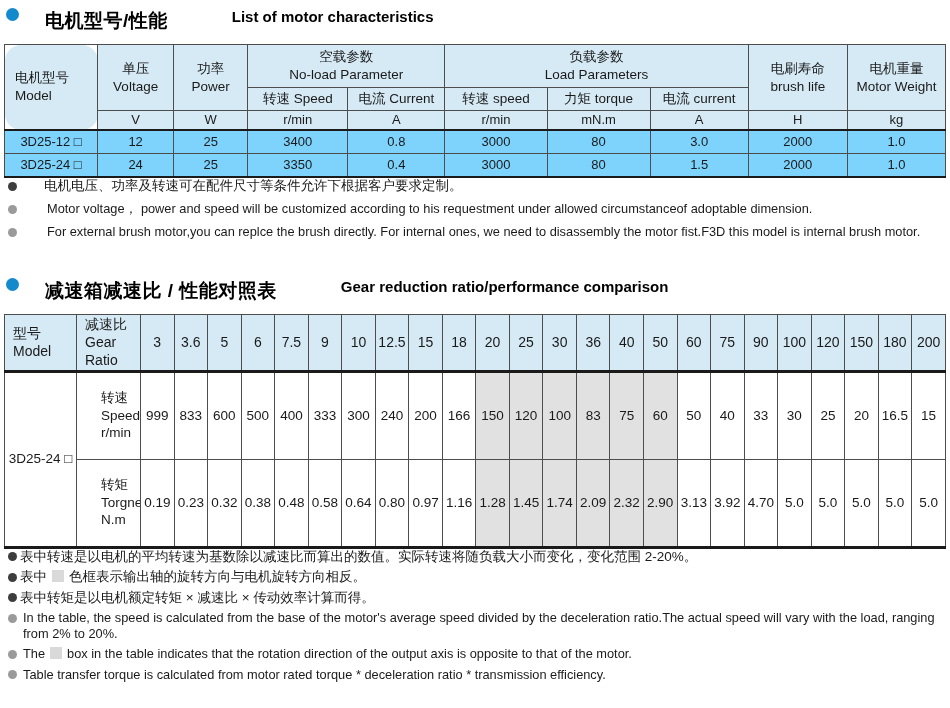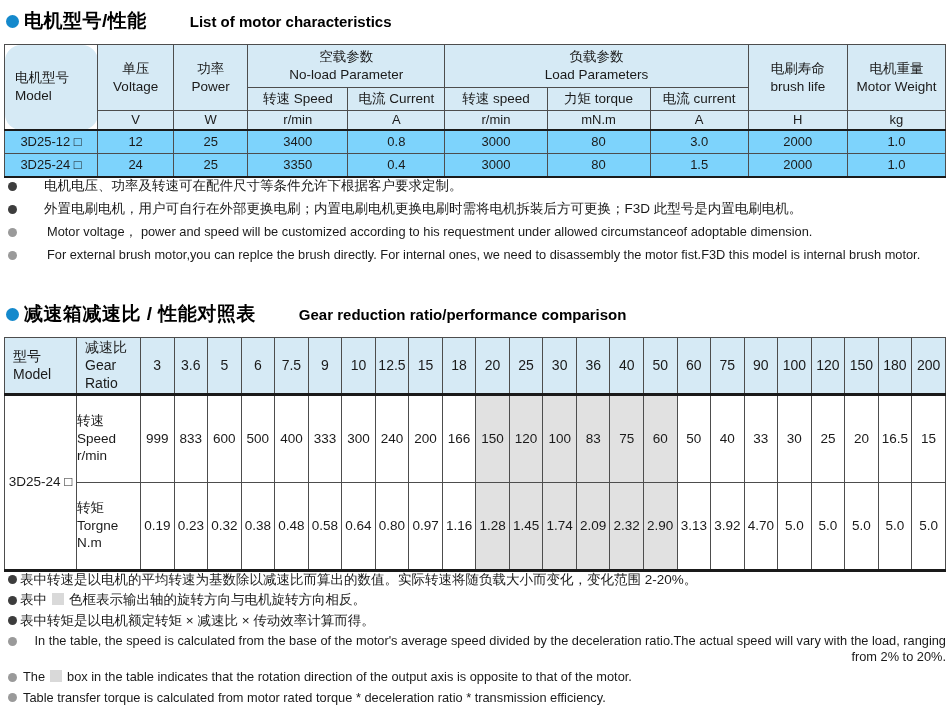--- a/index.html
+++ b/index.html
@@ -4,21 +4,21 @@
 <style>
   html,body{margin:0;padding:0;}
   body{
     width:950px;height:708px;overflow:hidden;background:#ffffff;
     font-family:"Liberation Sans","DejaVu Sans",sans-serif;color:#1a1a1a;
     -webkit-font-smoothing:antialiased;
   }
   .sheet{padding:8px 4px 0 4px;}
 
   
-  .heading{display:flex;align-items:center;margin:0 0 10px 2px;height:26px;}
+  .heading{display:flex;margin:0 0 10px 2px;height:26px;gap:21px;}
   .dot{width:13px;height:13px;border-radius:50%;background:var(--accent_blue);margin-right:5px;flex:0 0 auto;}
   .h-zh{font-size:19px;font-weight:bold;color:#000;letter-spacing:0.5px;}
   .h-en{font-size:15px;font-weight:bold;color:#000;margin-left:22px;padding-left:21px;}
 
   
   table{border-collapse:collapse;table-layout:fixed;width:942px;}
   th,td{border:1px solid var(--border_dark);font-weight:normal;padding:0 2px;
         text-align:center;vertical-align:middle;font-size:13.5px;line-height:1.3;
         overflow:hidden;}
   thead th{background:var(--table_header_bg);}
@@ -29,31 +29,31 @@
   .t1 .units th{height:18px;border-bottom:2px solid var(--border_thick);font-size:13px;}
   .t1 th.span-bottom{border-bottom:2px solid var(--border_thick);border-radius:16px;}
   .t1 tbody td{height:22px;background:#7dd3fc;font-size:13px;}
   .t1 tbody tr.last td{border-bottom:2px solid var(--border_thick);}
   .t1 th.left-h{text-align:left;padding-left:10px;}
 
   
   .t2 thead th{height:46px;border-bottom:3px solid var(--border_thick);font-size:14px;}
   .t2 thead th.left-h{text-align:left;padding-left:8px;}
   .t2 tbody td{height:86px;background:#fff;}
-  .t2 tbody td.rowlabel{text-align:left;padding-left:0;font-size:13.5px;}
+  .t2 tbody td.rowlabel{text-align:left;padding-left:24px;font-size:13.5px;}
   .t2 tbody td.rev{background:var(--gray_cell);}
   .t2 tbody tr.last td{border-bottom:3px solid var(--border_thick);}
   .t2 td.model-cell{border-bottom:3px solid var(--border_thick);font-size:13.5px;padding:0;}
 
   
   ul.notes{list-style:none;margin:0;padding:0 0 0 4px;}
   ul.notes li{display:flex;align-items:flex-start;}
   .notes1{margin-top:13px;}
   .notes1 li{margin-bottom:7px;font-size:13.5px;line-height:16px;gap:24px;}
-  .notes2{margin-top:19px;text-align:right;}
+  .notes2{margin-top:19px;}
   .notes2 li{margin-bottom:5px;font-size:13.5px;line-height:15.5px;}
   .nb{width:9px;height:9px;border-radius:50%;flex:0 0 auto;margin:3.5px 3px 0 0;}
   .nb-zh{background:var(--note_bullet_zh);}
   .nb-en{background:var(--note_bullet_en);margin-right:6px;}
   li.en{font-size:12.8px;}
   .gray-box{display:inline-block;width:12px;height:12px;background:var(--gray_box);
             vertical-align:-1px;margin:0 5px;}
 </style>
 </head>
 <body>
@@ -154,24 +154,20 @@
         <td>2000</td>
         <td>1.0</td>
       </tr>
     </tbody>
   </table>
 
   <ul class="notes notes1">
     <li class="zh">
       <span class="nb nb-zh"></span>
       <span>电机电压、功率及转速可在配件尺寸等条件允许下根据客户要求定制。</span>
-    </li>
-    <li class="zh">
-      <span class="nb nb-zh"></span>
-      <span>外置电刷电机，用户可自行在外部更换电刷；内置电刷电机更换电刷时需将电机拆装后方可更换；F3D 此型号是内置电刷电机。</span>
     </li>
     <li class="en">
       <span class="nb nb-en"></span>
       <span>Motor voltage， power and speed will be customized according to his requestment under allowed circumstanceof adoptable dimension.</span>
     </li>
     <li class="en">
       <span class="nb nb-en"></span>
       <span>For external brush motor,you can replce the brush directly. For internal ones, we need to disassembly the motor fist.F3D this model is internal brush motor.</span>
     </li>
   </ul>

